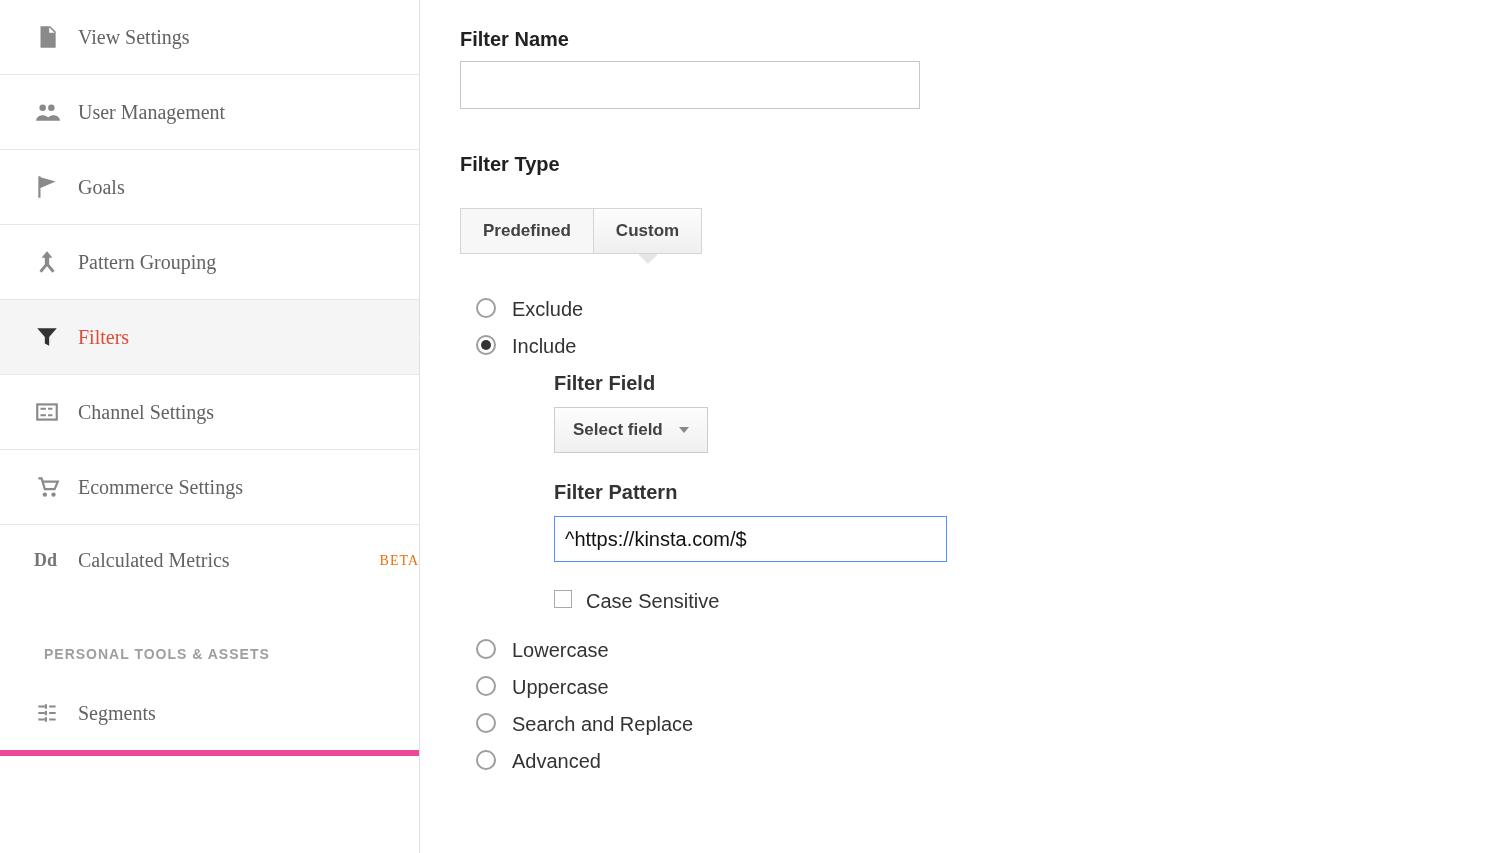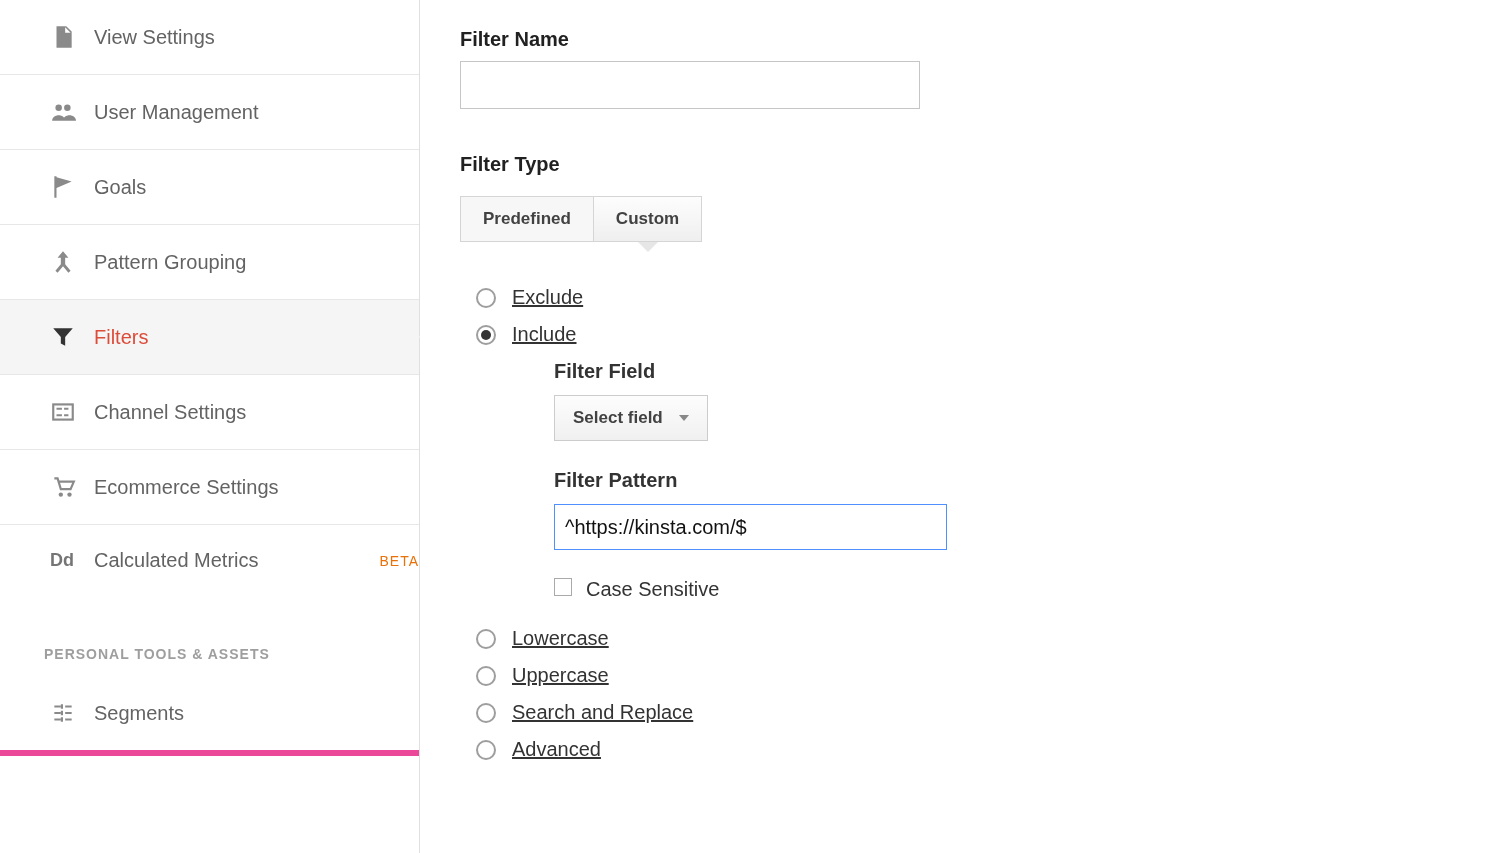--- a/index.html
+++ b/index.html
@@ -15,26 +15,27 @@
   .layout { display: flex; height: 100%; }
   .sidebar {
     width: 420px;
     border-right: 1px solid #e0e0e0;
     padding: 0;
     background: #fff;
   }
   .sidebar-item {
     display: flex;
     align-items: center;
-    padding: 24px 0 24px 50px;
+    padding: 24px 0 24px 34px;
     border-bottom: 1px solid #e7e7e7;
     cursor: pointer;
     color: #636363;
     font-size: 20px;
     position: relative;
+    font-family: Liberation Serif, serif;
   }
   .sidebar-item.active {
     background: #f5f5f5;
     color: #dd4b39;
   }
   .sidebar-item.active::after {
     content: "";
     position: absolute;
     right: -1px;
     top: 50%;
@@ -83,21 +84,21 @@
     width: 460px;
     height: 48px;
     border: 1px solid #c6c6c6;
     padding: 0 10px;
     font-size: 18px;
   }
   .spacer-lg { height: 44px; }
   .tabs {
     display: inline-flex;
     border: 1px solid #d5d5d5;
-    margin-top: 10px;
+    margin-top: 22px;
     position: relative;
   }
   .tab {
     padding: 12px 22px;
     font-size: 17px;
     font-weight: bold;
     color: #424242;
     background: #f7f7f7;
     cursor: pointer;
     border-right: 1px solid #d5d5d5;
@@ -114,25 +115,24 @@
     bottom: -11px;
     margin-left: -10px;
     width: 0; height: 0;
     border-left: 10px solid transparent;
     border-right: 10px solid transparent;
     border-top: 10px solid #e6e6e6;
   }
   .radio-group { margin-top: 44px; margin-left: 16px; }
   .radio-row {
     display: flex;
-    align-items: center;
+    align-items: flex-start;
     margin-bottom: 14px;
     font-size: 20px;
     color: #333;
-    text-decoration: underline;
   }
   .radio {
     width: 20px; height: 20px;
     border: 2px solid #9e9e9e;
     border-radius: 50%;
     margin-right: 16px;
     display: inline-flex;
     align-items: center;
     justify-content: center;
     cursor: pointer;

